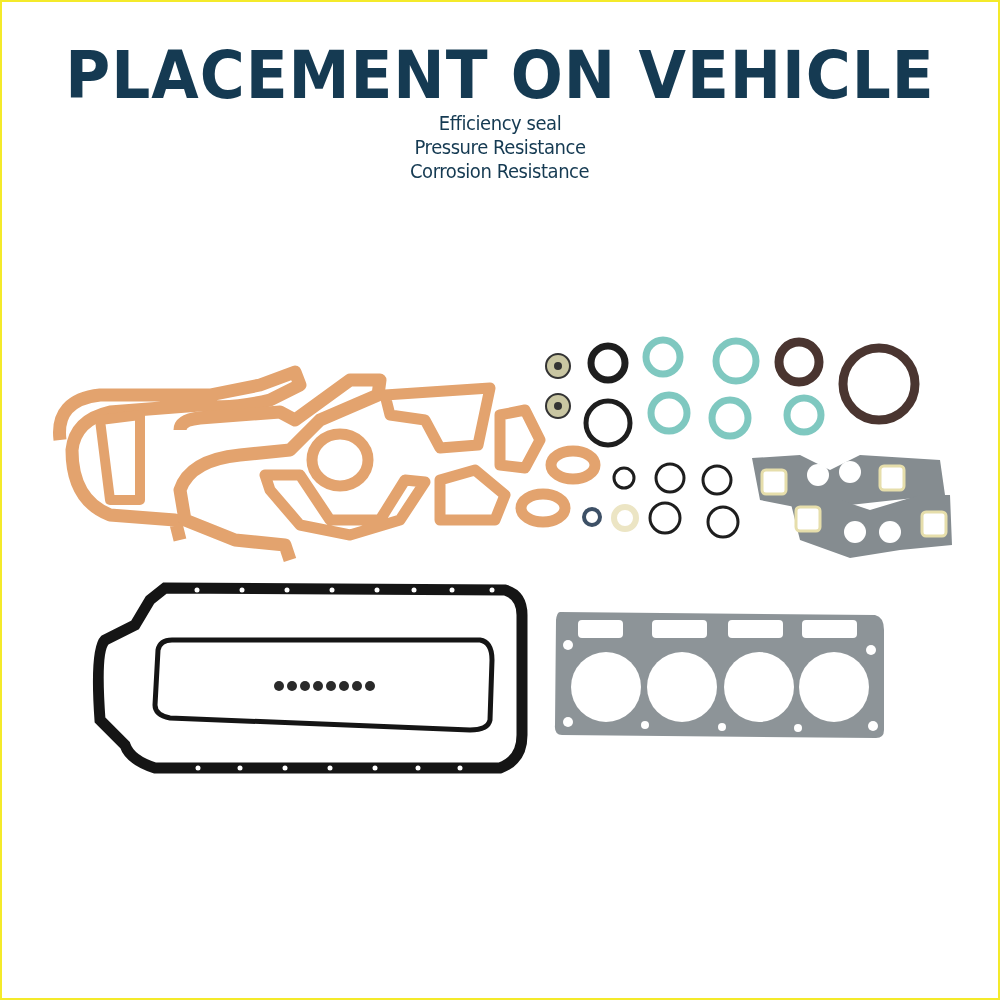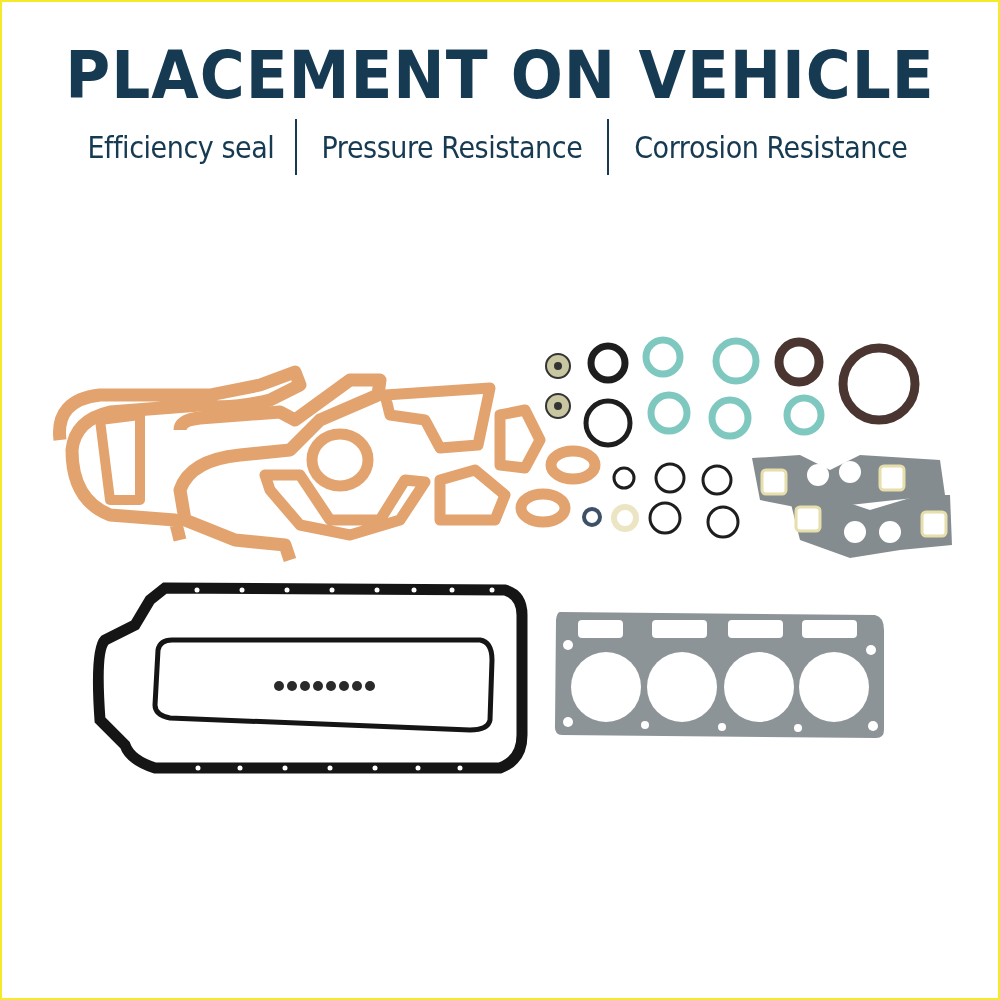--- a/index.html
+++ b/index.html
@@ -1,19 +1,19 @@
 <!DOCTYPE html>
 <html><head>
 <meta charset="utf-8">
 <style>
   html, body { margin: 0; padding: 0; background: #ffffff; }
   body { width: 1000px; height: 1000px; position: relative; overflow: hidden; font-family: "DejaVu Sans", sans-serif; }
   .frame { position: absolute; left: 0; top: 0; width: 1000px; height: 1000px; box-sizing: border-box; border: 2px solid #f4ea2a; pointer-events: none; }
   .title { position: absolute; left: 0; right: 0; top: 40px; text-align: center; font-family: "DejaVu Sans", sans-serif; font-weight: 700; font-size: 66px; letter-spacing: 1px; color: #153a52; line-height: 72px; transform: scaleX(0.93); }
-  .features { position: absolute; left: 0; right: 0; top: 118px; height: 58px; display: flex; justify-content: center; align-items: center; color: #153a52; font-family: "DejaVu Sans", sans-serif; font-size: 30px; letter-spacing: -0.5px; }
+  .features { position: absolute; left: 0; right: 0; top: 118px; height: 58px; display: flex; justify-content: center; align-items: center; color: #153a52; font-family: "DejaVu Sans", sans-serif; font-size: 20px; letter-spacing: -0.5px; flex-direction: column; }
   .feature { padding: 0 10px; white-space: nowrap; transform: scaleX(0.9); }
   .divider { width: 2px; height: 56px; background: #153a52; }
   .illustration { position: absolute; left: 0; top: 320px; width: 1000px; height: 480px; }
 </style>
 </head>
 <body>
 
 <div class="frame"></div>
 
 <div class="title">PLACEMENT ON VEHICLE</div>

